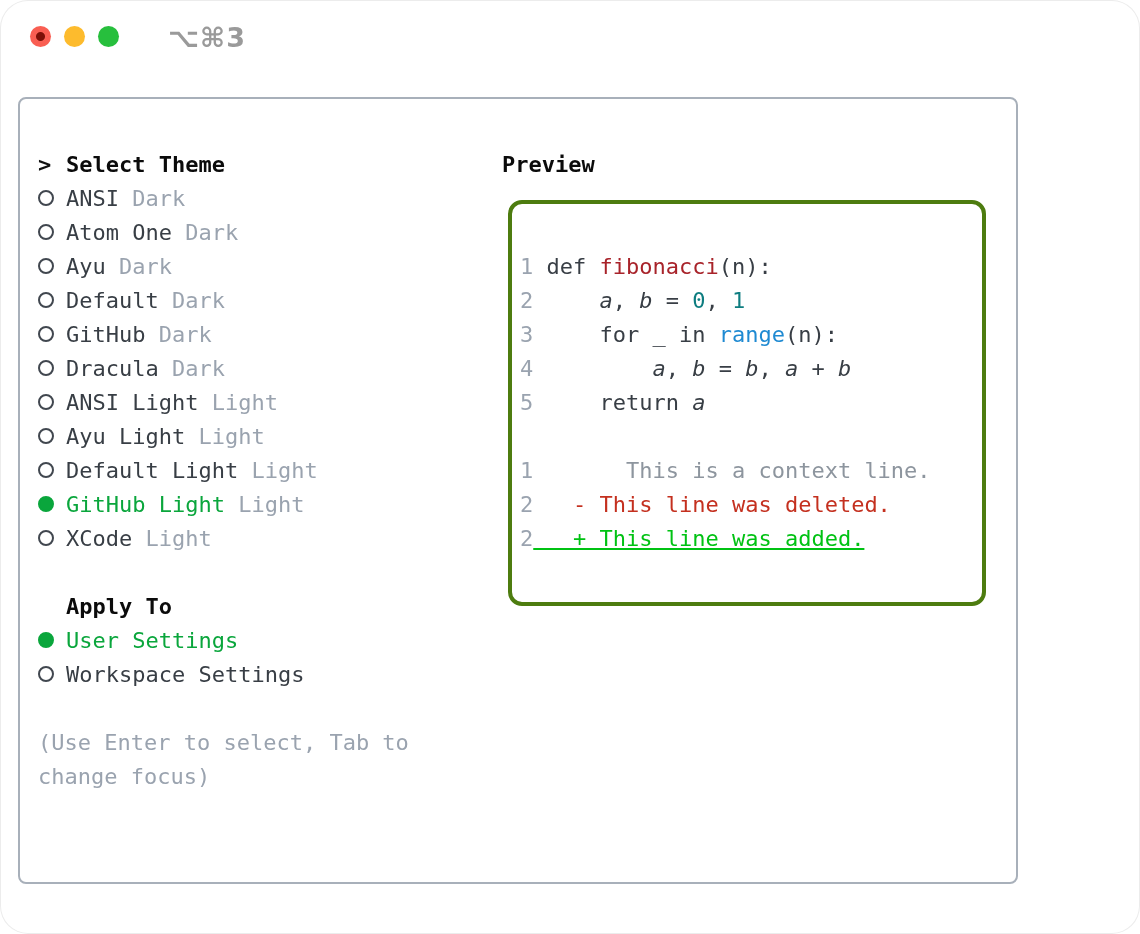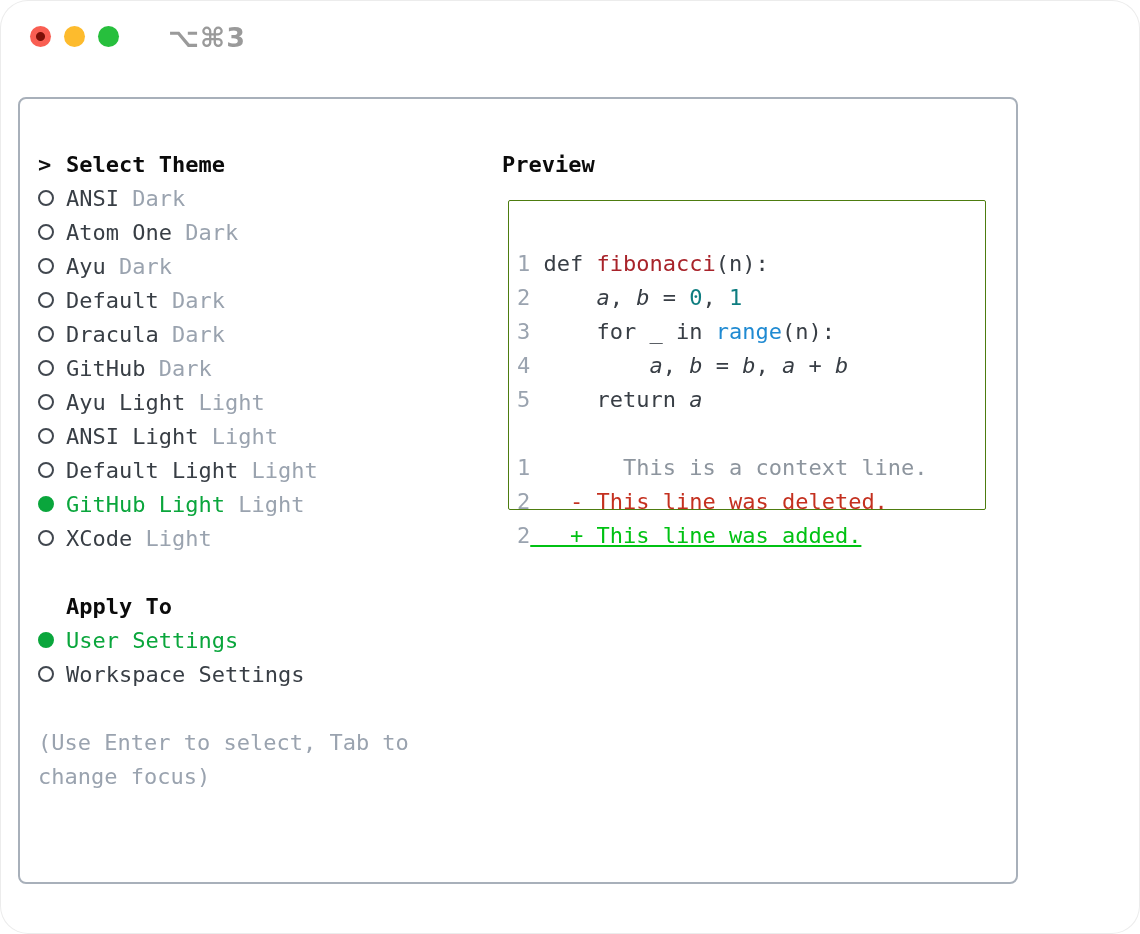--- a/index.html
+++ b/index.html
@@ -34,22 +34,22 @@
             border:2px solid #41474f; box-sizing:content-box; }
   .row.selected .bullet { border-color:#0aa63c; background:#0aa63c; }
   .row.selected .name, .row.selected .label { color:#0aa63c;text-align:center; }
   .tag { color:#9aa3af; }
   .spacer { height:34px; }
   .help { color:#9aa3af; white-space:pre; }
   
   .preview-heading { position:absolute; left:502px; top:148px; height:34px;
                      line-height:34px; font-size:22px; font-weight:bold; color:#0b0b0b; }
   .preview-box {
-    position:absolute; left:508px; top:200px; width:478px; height:310px;
-    border:1px solid #4d7c0f; border-radius:2px; box-sizing:border-box; background:#fff;
+    position:absolute; left:508px; top:200px; width:478px; height:406px;
+    border:4px solid #4d7c0f; border-radius:14px; box-sizing:border-box; background:#fff;
   }
   .code { margin:0; padding:46px 6px 0 8px; font-family:"DejaVu Sans Mono", monospace;
           font-size:22px; line-height:34px; }
   .cl { height:34px; white-space:pre; }
   .num { color:#9aa3af; }
   .d   { color:#383e45; }
   .fn  { color:#a8232a; }
   .v   { color:#383e45; font-style:italic; }
   .n   { color:#0e7d80; }
   .b   { color:#1f8ad2; }
@@ -73,24 +73,24 @@
 
   <div class="panel"></div>
 
   <div class="menu">
     <div class="row"><span class="bcol prompt">&gt;</span><span class="heading">Select Theme</span></div>
 
     <div class="row"><span class="bcol"><span class="bullet"></span></span><span class="name">ANSI</span><span class="tag"> <span>Dark</span></span></div>
     <div class="row"><span class="bcol"><span class="bullet"></span></span><span class="name">Atom One</span><span class="tag"> <span>Dark</span></span></div>
     <div class="row"><span class="bcol"><span class="bullet"></span></span><span class="name">Ayu</span><span class="tag"> <span>Dark</span></span></div>
     <div class="row"><span class="bcol"><span class="bullet"></span></span><span class="name">Default</span><span class="tag"> <span>Dark</span></span></div>
+    <div class="row"><span class="bcol"><span class="bullet"></span></span><span class="name">GitHub</span><span class="tag"> <span>Dark</span></span></div>
     <div class="row"><span class="bcol"><span class="bullet"></span></span><span class="name">Dracula</span><span class="tag"> <span>Dark</span></span></div>
-    <div class="row"><span class="bcol"><span class="bullet"></span></span><span class="name">GitHub</span><span class="tag"> <span>Dark</span></span></div>
+    <div class="row"><span class="bcol"><span class="bullet"></span></span><span class="name">ANSI Light</span><span class="tag"> <span>Light</span></span></div>
     <div class="row"><span class="bcol"><span class="bullet"></span></span><span class="name">Ayu Light</span><span class="tag"> <span>Light</span></span></div>
-    <div class="row"><span class="bcol"><span class="bullet"></span></span><span class="name">ANSI Light</span><span class="tag"> <span>Light</span></span></div>
     <div class="row"><span class="bcol"><span class="bullet"></span></span><span class="name">Default Light</span><span class="tag"> <span>Light</span></span></div>
     <div class="row selected"><span class="bcol"><span class="bullet"></span></span><span class="name">GitHub Light</span><span class="tag"> <span>Light</span></span></div>
     <div class="row"><span class="bcol"><span class="bullet"></span></span><span class="name">XCode</span><span class="tag"> <span>Light</span></span></div>
 
     <div class="spacer"></div>
 
     <div class="row"><span class="bcol"></span><span class="heading">Apply To</span></div>
     <div class="row selected"><span class="bcol"><span class="bullet"></span></span><span class="label">User Settings</span></div>
     <div class="row"><span class="bcol"><span class="bullet"></span></span><span class="label">Workspace Settings</span></div>
 

